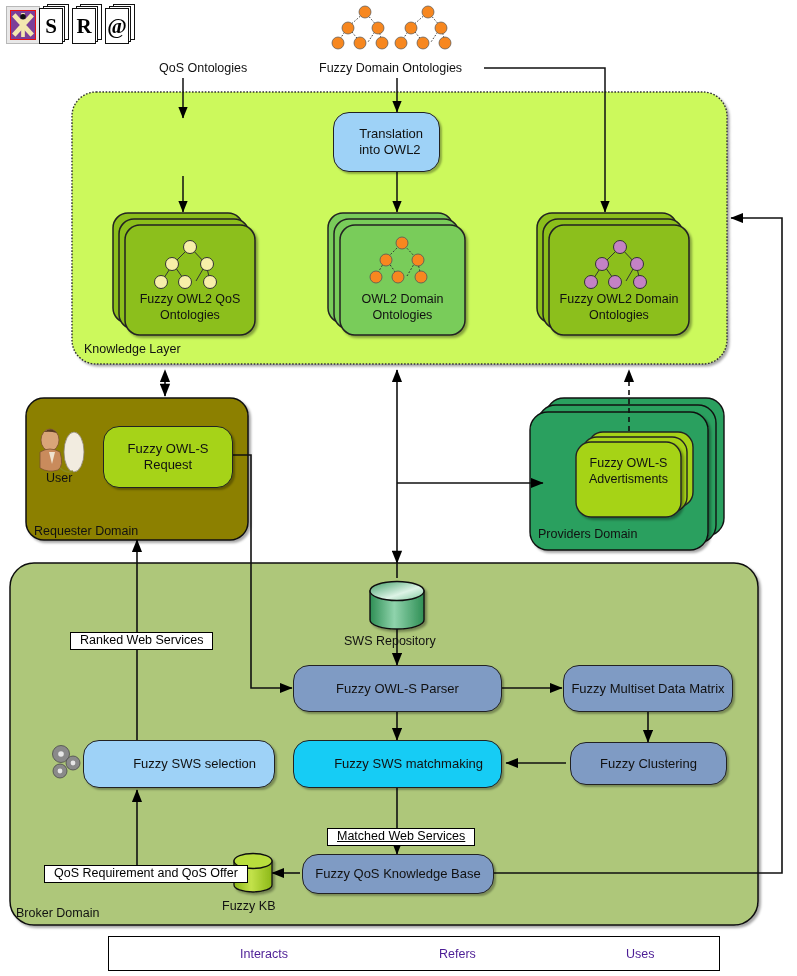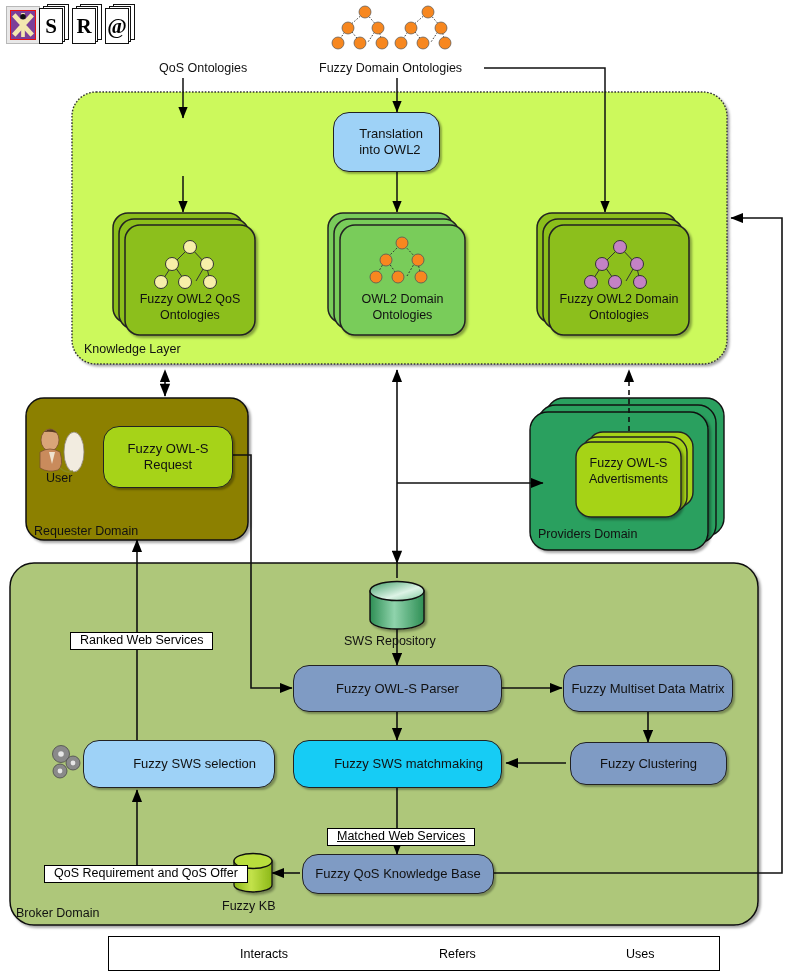--- a/index.html
+++ b/index.html
@@ -56,21 +56,21 @@
     white-space:nowrap;
     line-height:1.25;
   }
 
   
   #legend {
     position:absolute;
     border: 1.4px solid #000;
     background:#fff;
   }
-  .leg-item { position:absolute; font-size:12.5px; color:#000000; white-space:nowrap; }
+  .leg-item { position:absolute; font-size:12.5px; color:#4c1d95; white-space:nowrap; }
 
   
   #logo { position:absolute; display:flex; align-items:flex-start; }
   .logo-card {
     position:relative;
     width:30px; height:40px;
     margin-right:3px;
   }
   .logo-card .c3, .logo-card .c2, .logo-card .c1 {
     position:absolute; border:1.6px solid #111; background:#fff;

